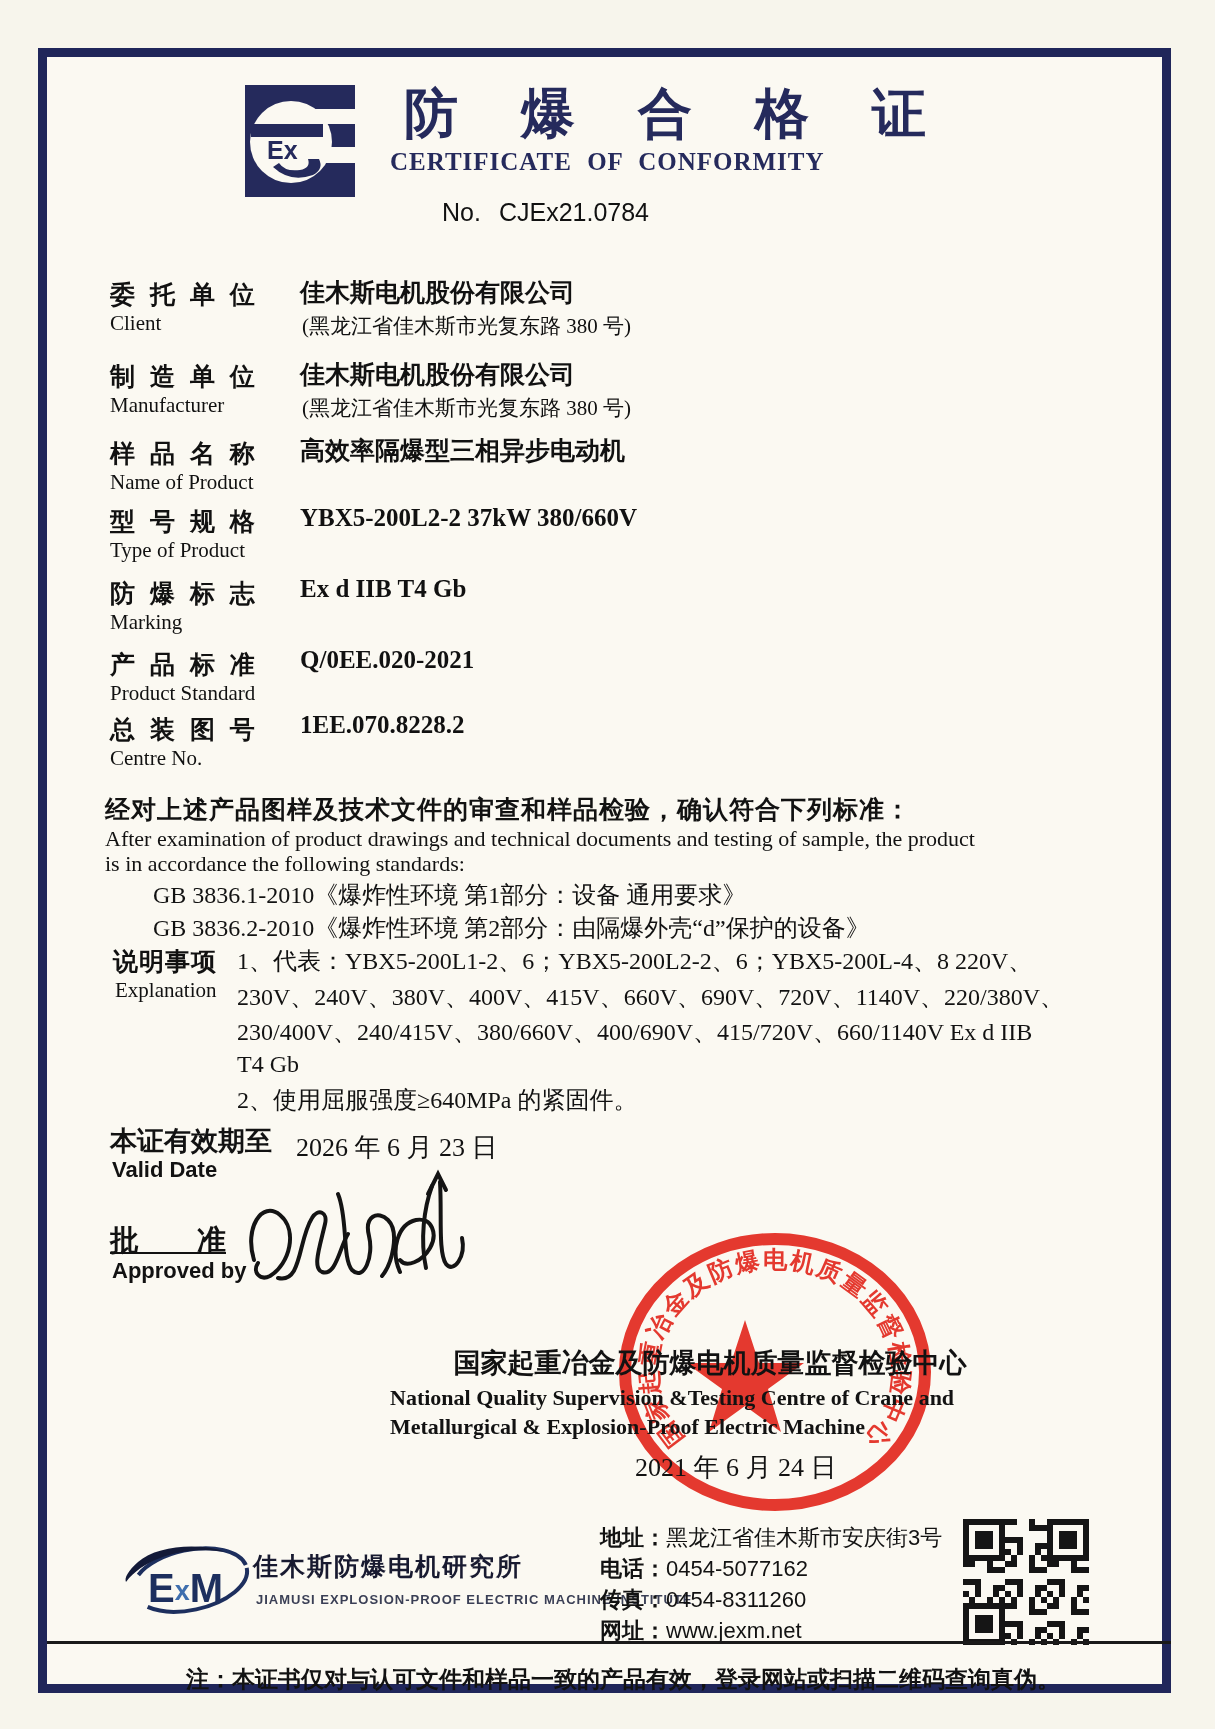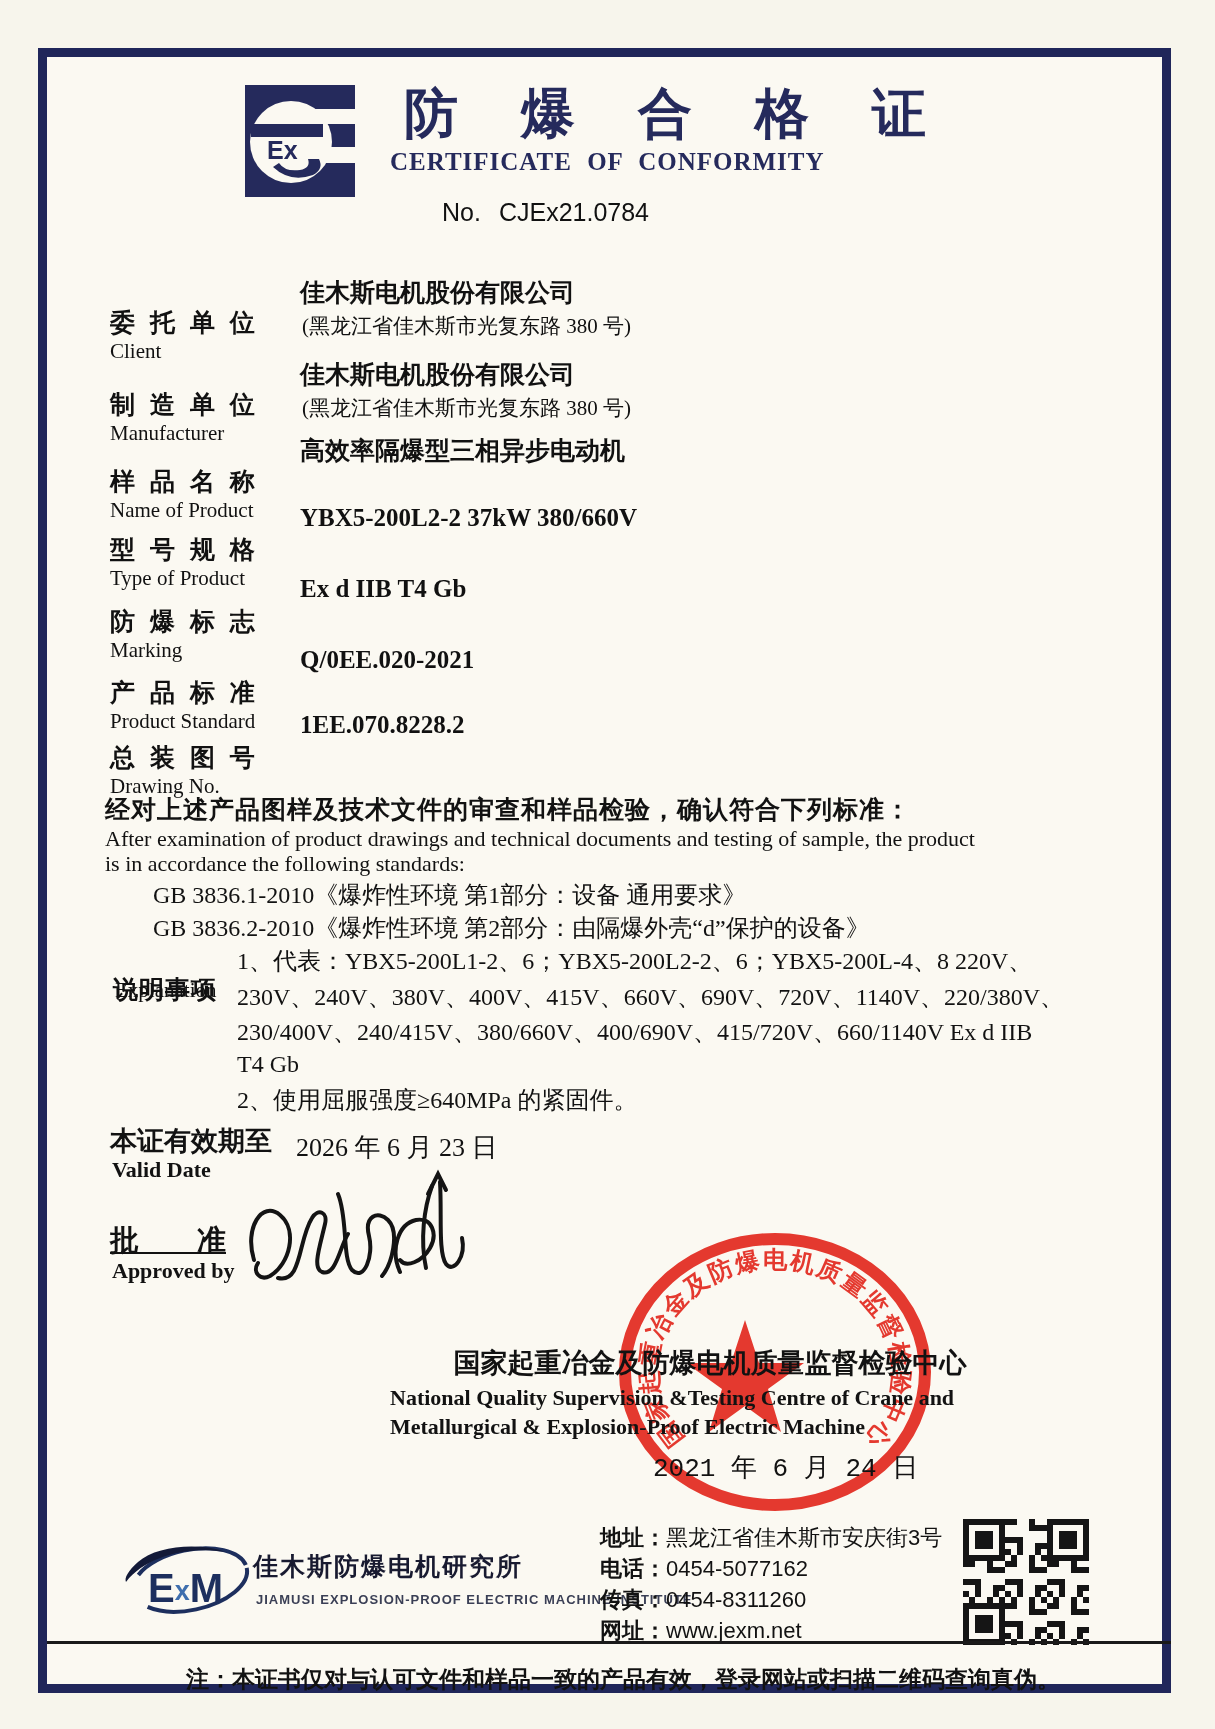--- a/index.html
+++ b/index.html
@@ -28,33 +28,33 @@
     font-family:"Liberation Serif",serif;font-weight:bold;
     font-size:25px;color:#252a5c;letter-spacing:1px;word-spacing:8px;
     white-space:nowrap;
   }
   .cert-no{
     left:442px;top:198px;font-family:Liberation Sans, sans-serif;
     font-size:25px;color:#111;white-space:nowrap;
   }
   .cert-no .num{margin-left:18px;}
   
-  .flabel{font-size:25px;font-weight:bold;letter-spacing:4px;color:#111;white-space:nowrap;margin-top:28px;}
+  .flabel{font-size:25px;font-weight:bold;letter-spacing:4px;color:#111;white-space:nowrap;}
   .fen{font-family:"Liberation Serif",serif;font-size:21px;color:#111;white-space:nowrap;}
   .fval{font-family:"Liberation Serif",serif;font-size:25px;font-weight:bold;color:#111;white-space:nowrap;}
   .fnote{font-family:"Liberation Serif",serif;font-size:21px;color:#111;white-space:nowrap;}
   
   .st-cn{left:105px;top:793px;font-size:25px;font-weight:bold;letter-spacing:1px;white-space:nowrap;}
   .st-en{font-family:"Liberation Serif",serif;font-size:22px;white-space:nowrap;}
   .gb{font-family:"Liberation Serif",serif;font-size:24px;white-space:nowrap;}
   
   .exp-line{font-family:"Liberation Serif",serif;font-size:24px;white-space:nowrap;}
   
   .big-label{font-size:27px;font-weight:bold;white-space:nowrap;}
-  .serif-en{font-family:Liberation Serif, serif;font-size:22px;font-weight:bold;white-space:nowrap;}
+  .serif-en{font-family:Liberation Sans, sans-serif;font-size:22px;font-weight:bold;white-space:nowrap;}
   .date-val{font-family:"Liberation Serif",serif;font-size:26px;white-space:nowrap;}
   
   .issuer-cn{left:440px;top:1345px;width:540px;text-align:center;font-size:27px;font-weight:bold;white-space:nowrap;z-index:3;}
   .issuer-en{width:640px;text-align:left;font-family:"Liberation Serif",serif;font-weight:bold;font-size:22px;white-space:nowrap;z-index:3;}
   
   .inst-cn{left:253px;top:1550px;font-size:25px;font-weight:bold;letter-spacing:2px;color:#181a30;white-space:nowrap;}
   .inst-en{left:256px;top:1592px;font-size:13px;font-weight:bold;letter-spacing:1px;color:#3a3f55;white-space:nowrap;}
   .contact-row{white-space:nowrap;font-size:22px;}
   .contact-row .cl{font-weight:bold;}
   .rule{left:47px;top:1641px;width:1124px;height:3px;background:#1a1a1a;}
@@ -118,21 +118,21 @@
 <div class="abs fval" style="left:300px;top:575px;">Ex d IIB T4 Gb</div>
 
 <div class="abs" style="left:110px;top:648px;">
   <div class="flabel">产 品 标 准</div>
   <div class="fen">Product Standard</div>
 </div>
 <div class="abs fval" style="left:300px;top:646px;">Q/0EE.020-2021</div>
 
 <div class="abs" style="left:110px;top:713px;">
   <div class="flabel">总 装 图 号</div>
-  <div class="fen">Drawing No.</div>
+  <div class="fen">Centre No.</div>
 </div>
 <div class="abs fval" style="left:300px;top:711px;">1EE.070.8228.2</div>
 
 <div class="abs st-cn">经对上述产品图样及技术文件的审查和样品检验，确认符合下列标准：</div>
 <div class="abs st-en" style="left:105px;top:826px;">After examination of product drawings and technical documents and testing of sample, the product</div>
 <div class="abs st-en" style="left:105px;top:851px;">is in accordance the following standards:</div>
 <div class="abs gb" style="left:153px;top:879px;">GB 3836.1-2010《爆炸性环境 第1部分：设备 通用要求》</div>
 <div class="abs gb" style="left:153px;top:912px;">GB 3836.2-2010《爆炸性环境 第2部分：由隔爆外壳“d”保护的设备》</div>
 
 <div class="abs flabel" style="left:113px;top:945px;letter-spacing:1px;">说明事项</div>
@@ -169,21 +169,21 @@
   <ellipse cx="220" cy="160" rx="150" ry="133" fill="none" stroke="#e2251a" stroke-width="12"></ellipse>
   <polygon points="190,108 204,151 249,151 213,177 226,220 190,194 154,220 167,177 131,151 176,151" fill="#e2251a"></polygon>
   <text font-size="24" font-weight="bold" fill="#e2251a" letter-spacing="2">
     <textPath href="#stampArc" startOffset="0" textLength="500" lengthAdjust="spacingAndGlyphs">国家起重冶金及防爆电机质量监督检验中心</textPath>
   </text>
 </svg>
 
 <div class="abs issuer-cn">国家起重冶金及防爆电机质量监督检验中心</div>
 <div class="abs issuer-en" style="left:390px;top:1385px;">National Quality Supervision &amp;Testing Centre of Crane and</div>
 <div class="abs issuer-en" style="left:390px;top:1414px;">Metallurgical &amp; Explosion-Proof Electric Machine</div>
-<div class="abs date-val" style="left:653px;top:1450px;z-index:3;font-family:Liberation Mono, monospace;">2021 年 6 月 24 日</div>
+<div class="abs date-val" style="left:635px;top:1450px;z-index:3;">2021 年 6 月 24 日</div>
 
 <svg class="abs" style="left:118px;top:1540px;" width="140" height="78" viewBox="0 0 140 78">
   <ellipse cx="72" cy="40" rx="58" ry="30" fill="none" stroke="#1d2f5e" stroke-width="4" stroke-dasharray="120 40" transform="rotate(-12 72 40)"></ellipse>
   <path d="M8,42 C28,16 70,6 108,12 C80,2 38,6 20,22 C10,31 6,38 8,42 Z" fill="#131a38"></path>
   <text x="30" y="62" font-size="40" font-weight="bold" fill="#1d2f5e">
     <tspan>E</tspan><tspan dy="-2" font-size="27" fill="#3f6fae">x</tspan><tspan dy="2">M</tspan>
   </text>
 </svg>
 <div class="abs inst-cn">佳木斯防爆电机研究所</div>
 <div class="abs inst-en">JIAMUSI EXPLOSION-PROOF ELECTRIC MACHINE INSTITUTE</div>

